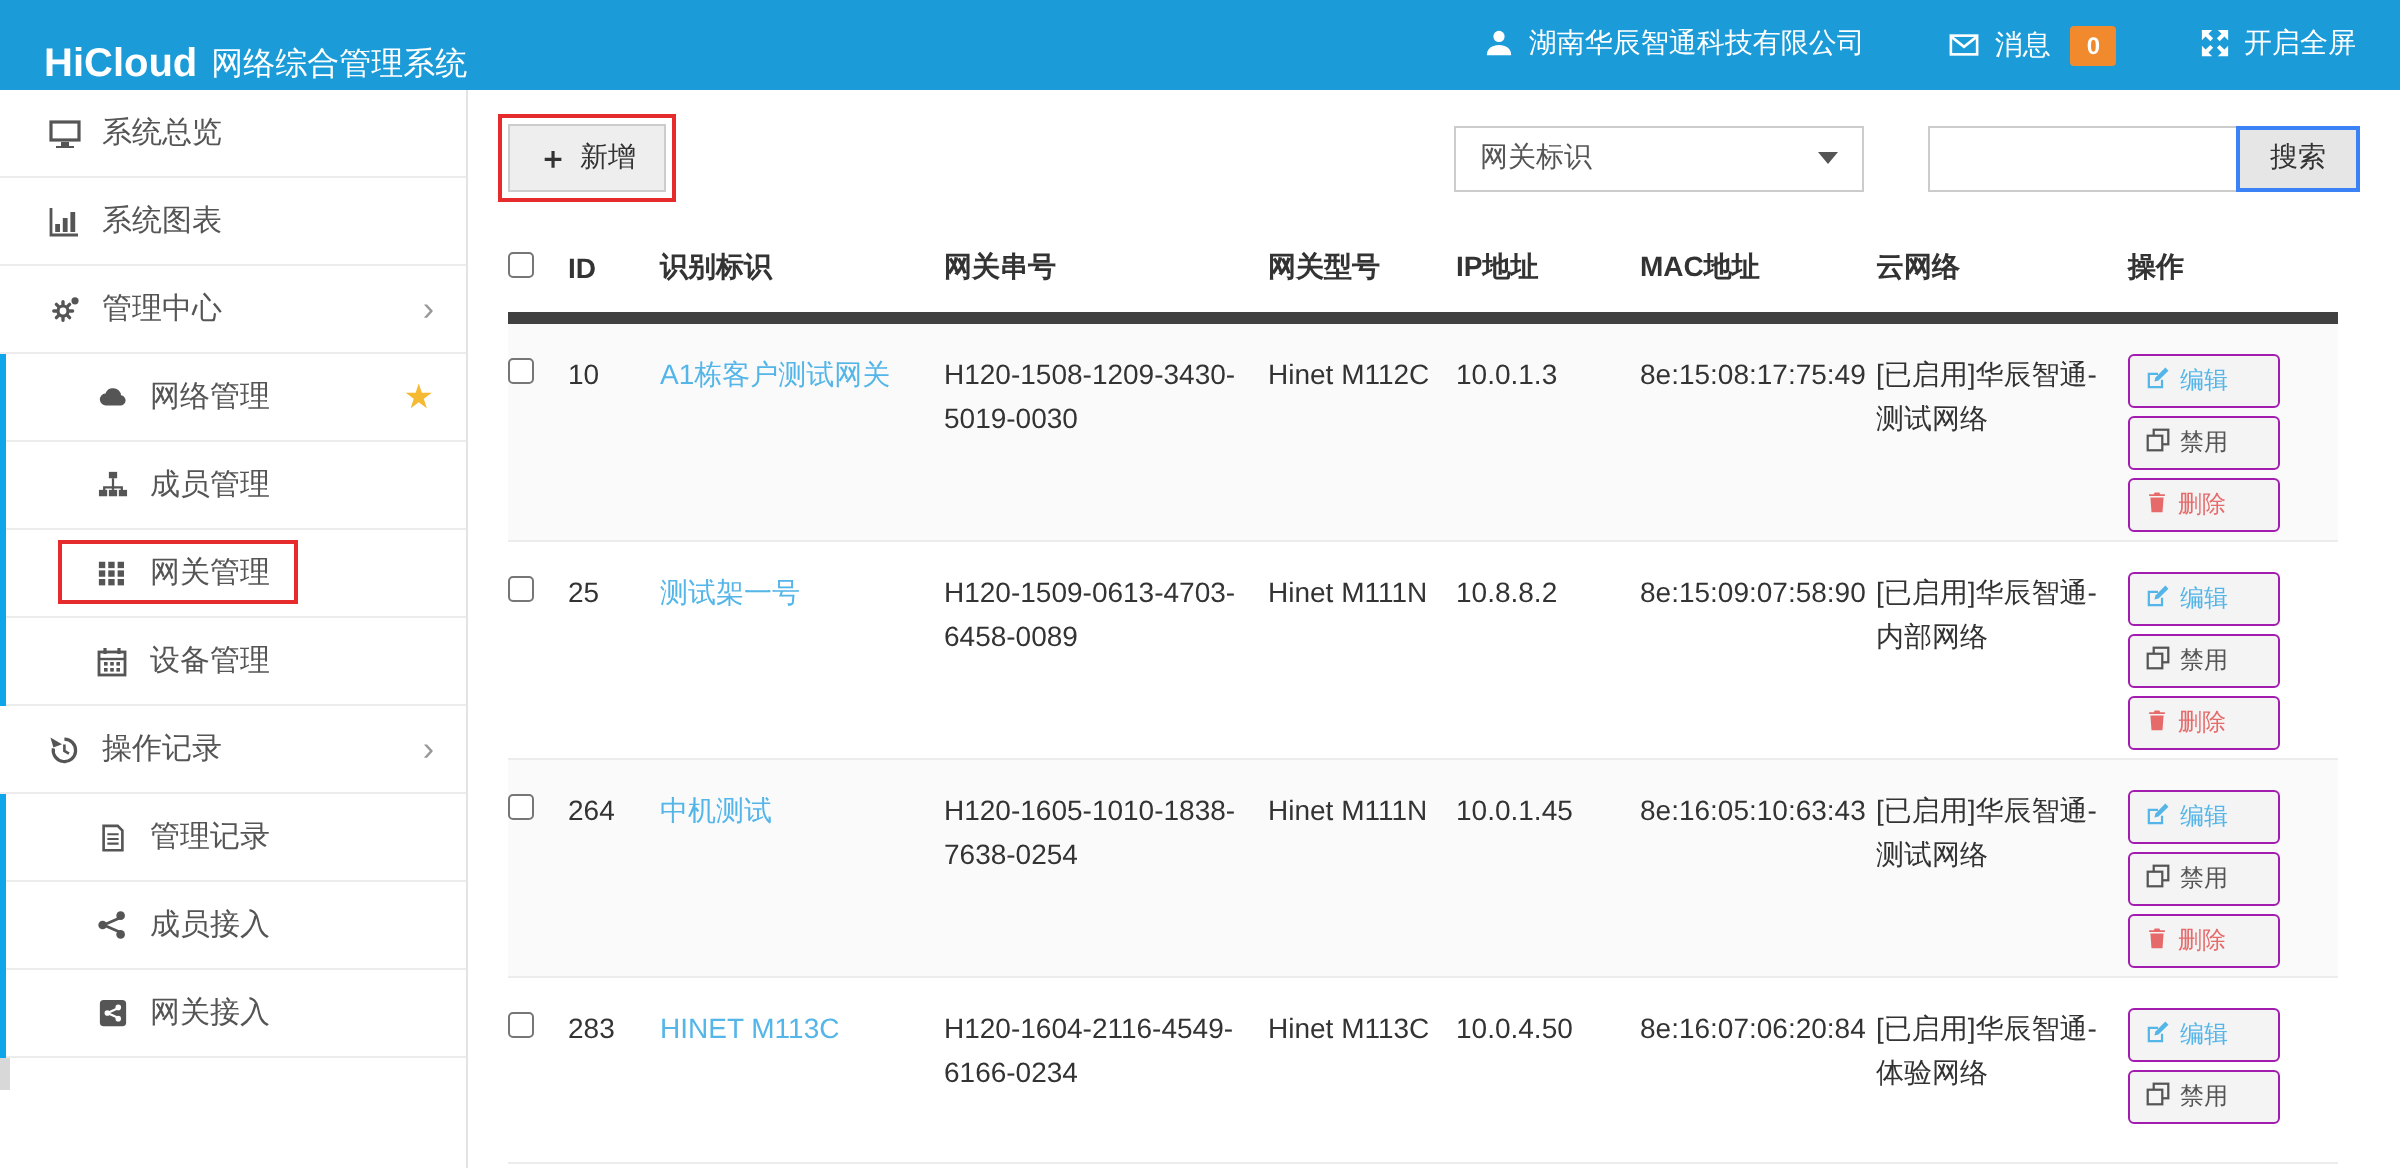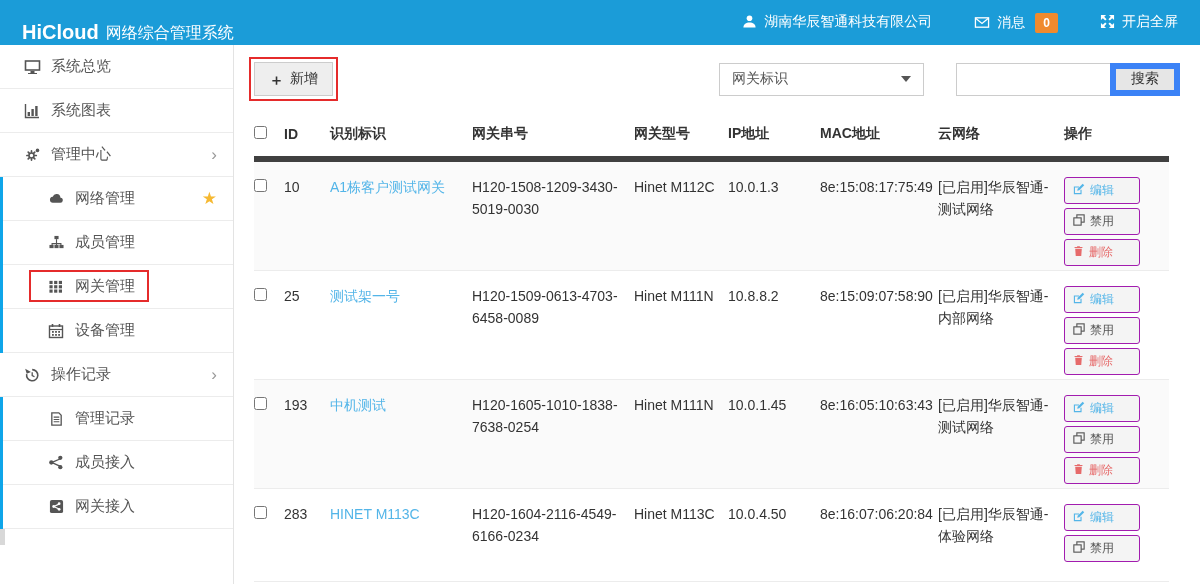--- a/index.html
+++ b/index.html
@@ -2,21 +2,21 @@
 <html><head>
 <meta charset="utf-8">
 <style>
   * { margin:0; padding:0; box-sizing:border-box; }
   html,body { width:1200px; height:584px; overflow:hidden; background:#fff;
               font-family:"Liberation Sans","DejaVu Sans",sans-serif; color:#333; }
 
   
   .topbar { height:45px; background:#1b9cd8; display:flex; align-items:center;
             padding:0 22px; color:#fff; }
-  .brand { display:flex; align-items:flex-end; gap:7px; cursor:pointer;margin-top:20px; }
+  .brand { display:flex; align-items:center; gap:7px; cursor:pointer;margin-top:20px; }
   .brand-bold { font-size:20px; font-weight:bold; }
   .brand-rest { font-size:16px; }
   .topbar-right { margin-left:auto; display:flex; align-items:flex-start; gap:42px; font-size:14px; }
   .tb-item { display:flex; align-items:center; gap:7px; cursor:pointer; }
   .tb-item svg { display:block; }
   .badge { background:#f08a2d; color:#fff; font-size:12px; font-weight:bold;
            padding:3px 8px; border-radius:2px; margin-left:3px; }
 
   
   .layout { display:flex; height:539px; }
@@ -50,21 +50,21 @@
              font-family:inherit; }
   .plus { font-weight:bold; font-size:15px; line-height:1; }
   .select-box { margin-left:auto; width:205px; height:33px; border:1px solid #ccc;
                 display:flex; align-items:center; padding:0 12px; font-size:14px;
                 color:#555; cursor:pointer; background:#fff; }
   .caret { margin-left:auto; width:0; height:0; border-left:5px solid transparent;
            border-right:5px solid transparent; border-top:6px solid #555; }
   .search-group { display:flex; margin-left:32px; }
   .search-input { width:155px; height:33px; border:1px solid #ccc; padding:0 9px;
                   font-size:14px; font-family:inherit; color:#333; }
-  .search-btn { height:33px; padding:0 15px; background:#e6e6e6; border:6px solid #3b82f6;
+  .search-btn { height:33px; padding:0 15px; background:#e6e6e6; border:2px solid #3b82f6;
                 margin-left:-1px; font-size:14px; color:#333; cursor:pointer;
                 font-family:inherit; }
 
   
   table { width:915px; margin:2px 20px 0 20px; border-collapse:collapse;
           table-layout:fixed; font-size:14px; color:#333; }
   th { text-align:left; font-weight:bold; padding:13px 10px 13px 0;
        border-bottom:6px solid #404040; white-space:nowrap; }
   tbody tr { height:93px; }
   tbody tr.striped { background:#fafafa; }
@@ -381,21 +381,21 @@
         <span><svg width="11" height="12" viewBox="0 0 14 14" fill="currentColor">
                     <path d="M5.5 1h3l.5 1H12v1.2H2V2h3zM2.8 4.2h8.4l-.7 9.3H3.5z"></path>
                   </svg></span>
         <span>删除</span>
       </button>
     </td>
   </tr>
 
   <tr class="striped">
     <td class="chk"><input type="checkbox" style=""></td>
-    <td>193</td>
+    <td>264</td>
     <td><span class="link">中机测试</span></td>
     <td>H120-1605-1010-1838-7638-0254</td>
     <td>Hinet M111N</td>
     <td>10.0.1.45</td>
     <td>8e:16:05:10:63:43</td>
     <td>[已启用]华辰智通-测试网络</td>
     <td>
       <button class="act-btn act-edit">
         <span><svg width="12" height="12" viewBox="0 0 14 14" fill="currentColor">
                     <path d="M1 4h6v1.3H2.3v6.4h6.4V8H10v5H1z"></path>

